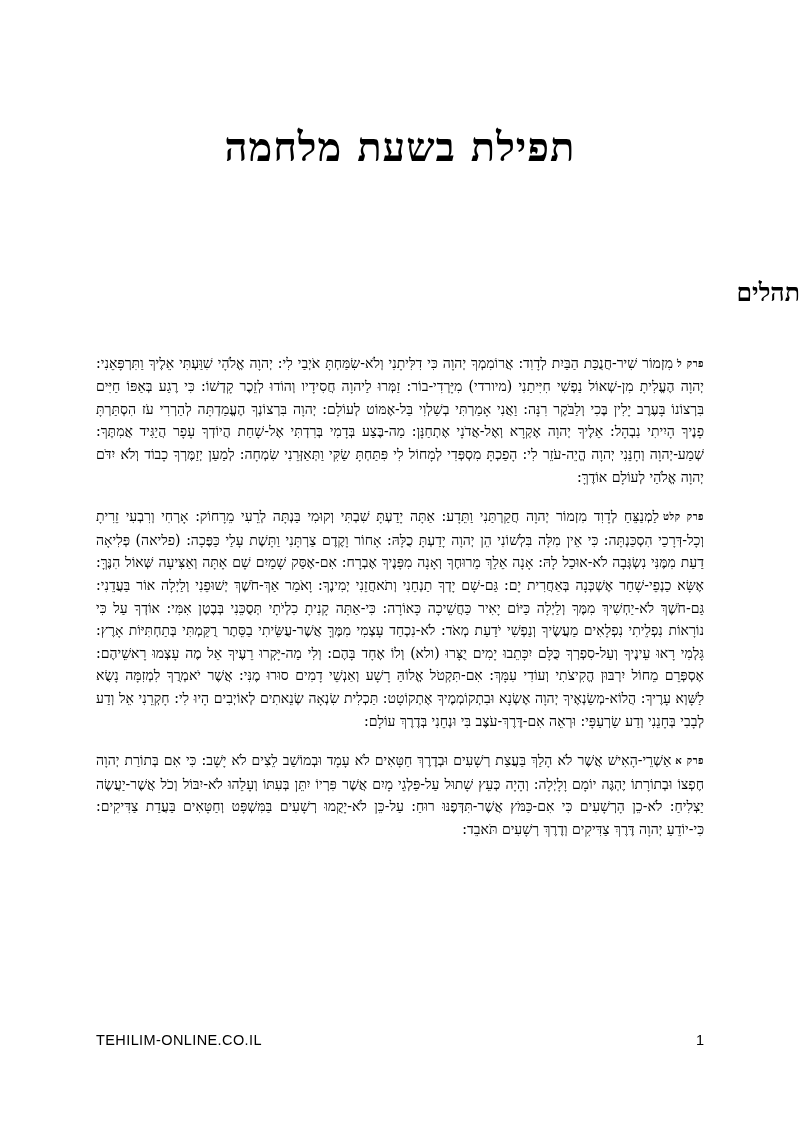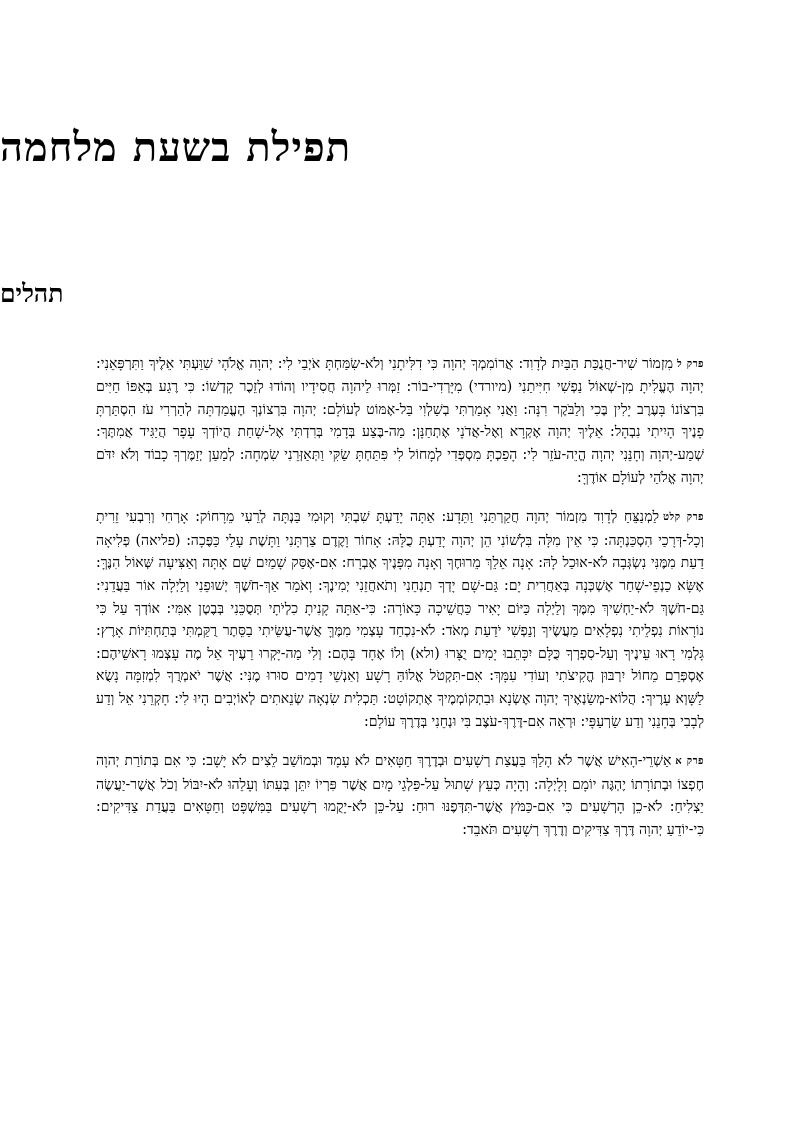--- a/index.html
+++ b/index.html
@@ -20,35 +20,36 @@
     inset: 0;
     width: 800px;
     height: 1130px;
     box-sizing: border-box;
   }
   .doc-title {
     position: absolute;
     top: 96px;
     left: 0;
     right: 0;
-    text-align: left;
+    text-align: center;
     font-size: 40px;
     font-weight: bold;
     letter-spacing: 1px;
     direction: rtl;
   }
   .section-title {
     position: absolute;
     top: 258px;
     left: 0;
     right: 0;
-    text-align: left;
+    text-align: right;
     font-size: 25px;
     font-weight: bold;
     direction: rtl;
+    font-family: Liberation Serif, serif;
   }
   .content {
     position: absolute;
     top: 337px;
     left: 96px;
     width: 608px;
     direction: rtl;
   }
   .chapter {
     margin-bottom: 17px;
@@ -114,14 +115,18 @@
     <p class="chapter">
       <span class="chapter-label">פרק קלט</span><span class="chapter-body">לַמְנַצֵּחַ לְדָוִד מִזְמוֹר יְהוָה חֲקַרְתַּנִי וַתֵּדָע:  אַתָּה יָדַעְתָּ שִׁבְתִּי וְקוּמִי בַּנְתָּה לְרֵעִי מֵרָחוֹק:  אָרְחִי וְרִבְעִי זֵרִיתָ וְכָל-דְּרָכַי הִסְכַּנְתָּה:  כִּי אֵין מִלָּה בִּלְשׁוֹנִי הֵן יְהוָה יָדַעְתָּ כֻלָּהּ:  אָחוֹר וָקֶדֶם צַרְתָּנִי וַתָּשֶׁת עָלַי כַּפֶּכָה:  (פליאה) פְּלִיאָה דַעַת מִמֶּנִּי נִשְׂגְּבָה לֹא-אוּכַל לָהּ:  אָנָה אֵלֵךְ מֵרוּחֶךָ וְאָנָה מִפָּנֶיךָ אֶבְרָח:  אִם-אֶסַּק שָׁמַיִם שָׁם אָתָּה וְאַצִּיעָה שְּׁאוֹל הִנֶּךָּ:  אֶשָּׂא כַנְפֵי-שָׁחַר אֶשְׁכְּנָה בְּאַחֲרִית יָם:  גַּם-שָׁם יָדְךָ תַנְחֵנִי וְתֹאחֲזֵנִי יְמִינֶךָ:  וָאֹמַר אַךְ-חֹשֶׁךְ יְשׁוּפֵנִי וְלַיְלָה אוֹר בַּעֲדֵנִי:  גַּם-חֹשֶׁךְ לֹא-יַחְשִׁיךְ מִמֶּךָ וְלַיְלָה כַּיּוֹם יָאִיר כַּחֲשֵׁיכָה כָּאוֹרָה:  כִּי-אַתָּה קָנִיתָ כִלְיֹתָי תְּסֻכֵּנִי בְּבֶטֶן אִמִּי:  אוֹדְךָ עַל כִּי נוֹרָאוֹת נִפְלֵיתִי נִפְלָאִים מַעֲשֶׂיךָ וְנַפְשִׁי יֹדַעַת מְאֹד:  לֹא-נִכְחַד עָצְמִי מִמֶּךָּ אֲשֶׁר-עֻשֵּׂיתִי בַסֵּתֶר רֻקַּמְתִּי בְּתַחְתִּיּוֹת אָרֶץ:  גָּלְמִי רָאוּ עֵינֶיךָ וְעַל-סִפְרְךָ כֻּלָּם יִכָּתֵבוּ יָמִים יֻצָּרוּ (ולא) וְלוֹ אֶחָד בָּהֶם:  וְלִי מַה-יָּקְרוּ רֵעֶיךָ אֵל מֶה עָצְמוּ רָאשֵׁיהֶם:  אֶסְפְּרֵם מֵחוֹל יִרְבּוּן הֱקִיצֹתִי וְעוֹדִי עִמָּךְ:  אִם-תִּקְטֹל אֱלוֹהַּ רָשָׁע וְאַנְשֵׁי דָמִים סוּרוּ מֶנִּי:  אֲשֶׁר יֹאמְרֻךָ לִמְזִמָּה נָשֻׂא לַשָּׁוְא עָרֶיךָ:  הֲלוֹא-מְשַׂנְאֶיךָ יְהוָה אֶשְׂנָא וּבִתְקוֹמְמֶיךָ אֶתְקוֹטָט:  תַּכְלִית שִׂנְאָה שְׂנֵאתִים לְאוֹיְבִים הָיוּ לִי:  חָקְרֵנִי אֵל וְדַע לְבָבִי בְּחָנֵנִי וְדַע שַׂרְעַפָּי:  וּרְאֵה אִם-דֶּרֶךְ-עֹצֶב בִּי וּנְחֵנִי בְּדֶרֶךְ עוֹלָם:</span>
     </p>
 
     <p class="chapter">
       <span class="chapter-label">פרק א</span><span class="chapter-body">אַשְׁרֵי-הָאִישׁ אֲשֶׁר לֹא הָלַךְ בַּעֲצַת רְשָׁעִים וּבְדֶרֶךְ חַטָּאִים לֹא עָמָד וּבְמוֹשַׁב לֵצִים לֹא יָשָׁב:  כִּי אִם בְּתוֹרַת יְהוָה חֶפְצוֹ וּבְתוֹרָתוֹ יֶהְגֶּה יוֹמָם וָלָיְלָה:  וְהָיָה כְּעֵץ שָׁתוּל עַל-פַּלְגֵי מָיִם אֲשֶׁר פִּרְיוֹ יִתֵּן בְּעִתּוֹ וְעָלֵהוּ לֹא-יִבּוֹל וְכֹל אֲשֶׁר-יַעֲשֶׂה יַצְלִיחַ:  לֹא-כֵן הָרְשָׁעִים כִּי אִם-כַּמֹּץ אֲשֶׁר-תִּדְּפֶנּוּ רוּחַ:  עַל-כֵּן לֹא-יָקֻמוּ רְשָׁעִים בַּמִּשְׁפָּט וְחַטָּאִים בַּעֲדַת צַדִּיקִים:  כִּי-יוֹדֵעַ יְהוָה דֶּרֶךְ צַדִּיקִים וְדֶרֶךְ רְשָׁעִים תֹּאבֵד:</span>
     </p>
 
   </div>
 
+  <div class="footer">
+    <span class="footer-left">TEHILIM-ONLINE.CO.IL</span>
+    <span class="footer-right">1</span>
+  </div>
 
 </div>
 
 </body></html>

